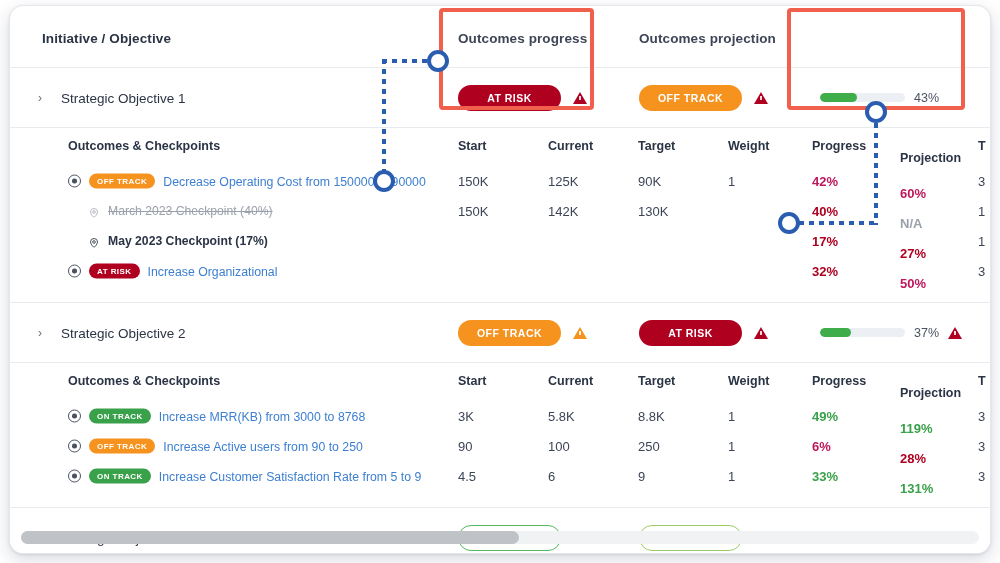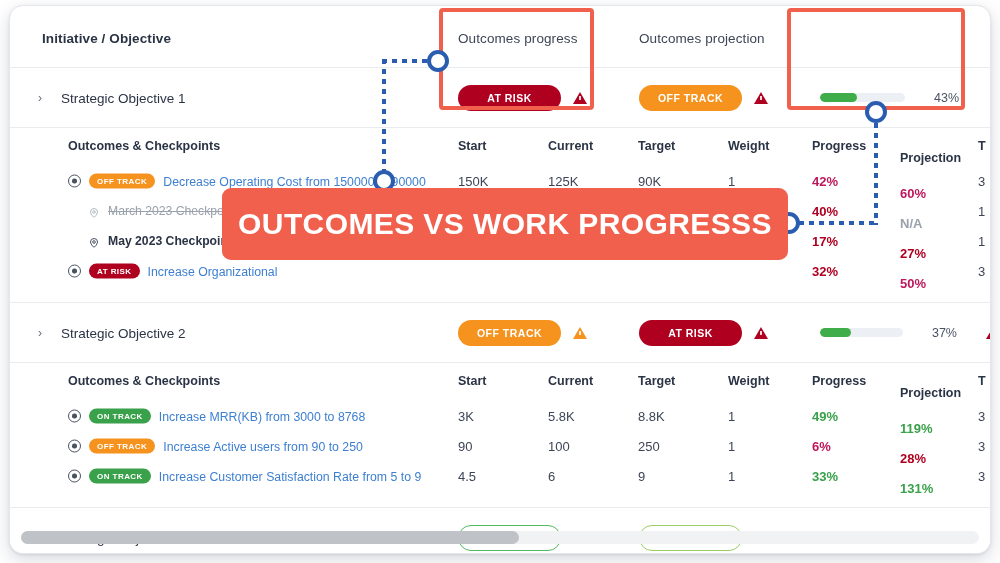--- a/index.html
+++ b/index.html
@@ -53,21 +53,21 @@
     border-bottom:1px solid #e9ecef;
   }
   #top-header .hl {
     position:absolute;
     top:25px;
     font-size:13.5px;
     font-weight:700;
     color:#2b3445;
     letter-spacing:.1px;
   }
-  #top-header .hl.light { font-weight:400; color:#3d4556; }
+  #top-header .hl.light { font-weight:700; color:#3d4556; }
 
   
   .obj-row {
     position:relative;
     height:60px;
     border-bottom:1px solid #e9ecef;
     background:#ffffff;
   }
   .obj-title {
     position:absolute;
@@ -113,21 +113,21 @@
     content:"";
     position:absolute;
     left:-1px; top:4px;
     width:2px; height:4px;
     background:rgba(255,255,255,.85);
   }
 
   .progress-wrap {
     position:absolute;
     top:50%; transform:translateY(-50%);
-    display:flex; align-items:center; gap:29px;
+    display:flex; align-items:center; gap:9px;
   }
   .bar {
     width:85px; height:9px;
     background:#eceff3;
     border-radius:5px;
     overflow:hidden;
   }
   .bar > i {
     display:block; height:100%;
     background:#3fae4a;
@@ -481,16 +481,13 @@
   <div class="dline h" style="left:382px;top:59px;width:58px;"></div>
   <div class="dline v" style="left:382px;top:59px;height:122px;"></div>
   <div class="dot" style="left:427px;top:50px;"></div>
   <div class="dot" style="left:373px;top:170px;"></div>
 
   <div class="dline v" style="left:874px;top:113px;height:112px;"></div>
   <div class="dline h" style="left:789px;top:221px;width:89px;"></div>
   <div class="dot" style="left:865px;top:101px;"></div>
   <div class="dot" style="left:778px;top:212px;"></div>
 
-  <div id="banner">
-    <span>OUTCOMES VS WORK PROGRESSS</span>
-  </div>
 </div>
 
 </body></html>

